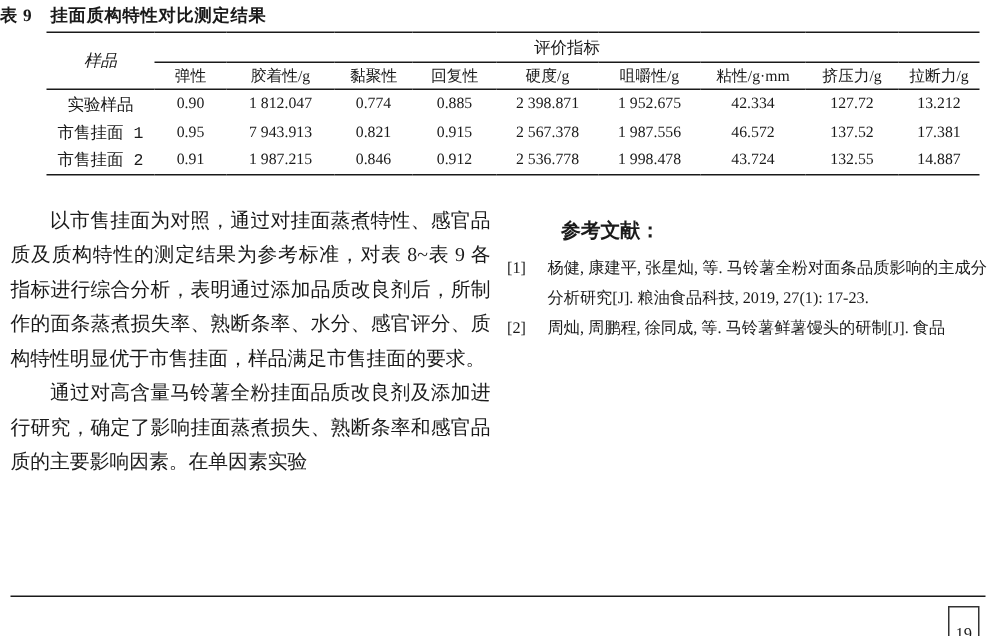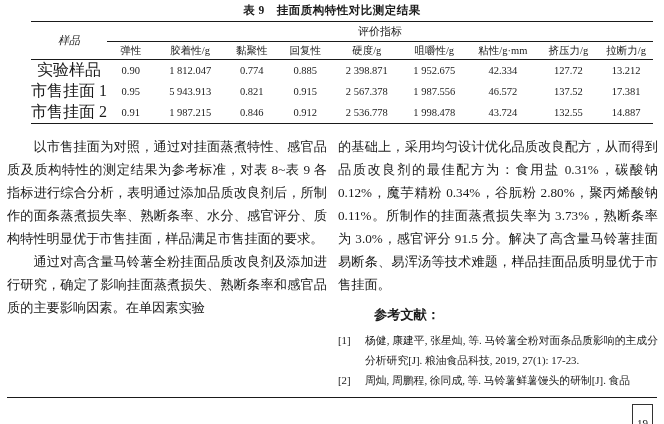--- a/index.html
+++ b/index.html
@@ -9,21 +9,21 @@
     width: 664px; height: 424px;
     background: #ffffff;
     color: #1a1a1a;
     font-family: "Liberation Serif", serif;
     overflow: hidden;
   }
 
   
   .table-title {
     position: absolute; top: 3px; left: 0; width: 664px;
-    text-align: center;
+    text-align: left;
     font-size: 11.5px; font-weight: bold;
     letter-spacing: 0.5px;
   }
   .tbl-wrap {
     position: absolute; left: 31px; top: 21px; width: 622px;
   }
   table.measure {
     width: 100%;
     border-collapse: collapse;
     border-top: 1.6px solid #1a1a1a;
@@ -42,21 +42,21 @@
     font-size: 11px;
     border-bottom: 1.6px solid #1a1a1a;
     font-style: italic;
   }
   td.group-head {
     font-size: 11px;
     border-bottom: 1px solid #1a1a1a;
   }
   tr.sub-row td { border-bottom: 1.6px solid #1a1a1a; font-size: 10.5px; }
   tr.data-row:last-child td { border-bottom: 1.6px solid #1a1a1a; }
-  td.row-label { font-size: 16px; }
+  td.row-label { font-size: 11px; font-family: Liberation Mono, monospace; }
 
   
   .col {
     position: absolute; top: 135px;
     width: 320px;
     font-size: 13.2px;
     line-height: 23px;
     text-align: justify;
     text-justify: inter-ideograph;
   }
@@ -141,21 +141,21 @@
       <td>0.885</td>
       <td>2 398.871</td>
       <td>1 952.675</td>
       <td>42.334</td>
       <td>127.72</td>
       <td>13.212</td>
     </tr>
     <tr class="data-row">
       <td class="row-label">市售挂面 1</td>
       <td>0.95</td>
-      <td>5 943.913</td>
+      <td>7 943.913</td>
       <td>0.821</td>
       <td>0.915</td>
       <td>2 567.378</td>
       <td>1 987.556</td>
       <td>46.572</td>
       <td>137.52</td>
       <td>17.381</td>
     </tr>
     <tr class="data-row">
       <td class="row-label">市售挂面 2</td>
@@ -172,21 +172,20 @@
   </tbody>
     </table>
 </div>
 
 <div class="col col-left">
   <p class="para-indent">以市售挂面为对照，通过对挂面蒸煮特性、感官品质及质构特性的测定结果为参考标准，对表 8~表 9 各指标进行综合分析，表明通过添加品质改良剂后，所制作的面条蒸煮损失率、熟断条率、水分、感官评分、质构特性明显优于市售挂面，样品满足市售挂面的要求。</p>
   <p class="para-indent">通过对高含量马铃薯全粉挂面品质改良剂及添加进行研究，确定了影响挂面蒸煮损失、熟断条率和感官品质的主要影响因素。在单因素实验</p>
 </div>
 
 <div class="col col-right">
-  <p>的基础上，采用均匀设计优化品质改良配方，从而得到品质改良剂的最佳配方为：食用盐 0.31%，碳酸钠 0.12%，魔芋精粉 0.34%，谷朊粉 2.80%，聚丙烯酸钠 0.11%。所制作的挂面蒸煮损失率为 3.73%，熟断条率为 3.0%，感官评分 91.5 分。解决了高含量马铃薯挂面易断条、易浑汤等技术难题，样品挂面品质明显优于市售挂面。</p>
   <div class="refs-heading">参考文献：</div>
   <ol class="refs">
     <li>
       <span class="ref-idx">[1]</span><span>杨健, 康建平, 张星灿, 等. 马铃薯全粉对面条品质影响的主成分分析研究[J]. 粮油食品科技, 2019, 27(1): 17-23.</span>
     </li>
     <li>
       <span class="ref-idx">[2]</span><span>周灿, 周鹏程, 徐同成, 等. 马铃薯鲜薯馒头的研制[J]. 食品</span>
     </li>
   </ol>
 </div>

